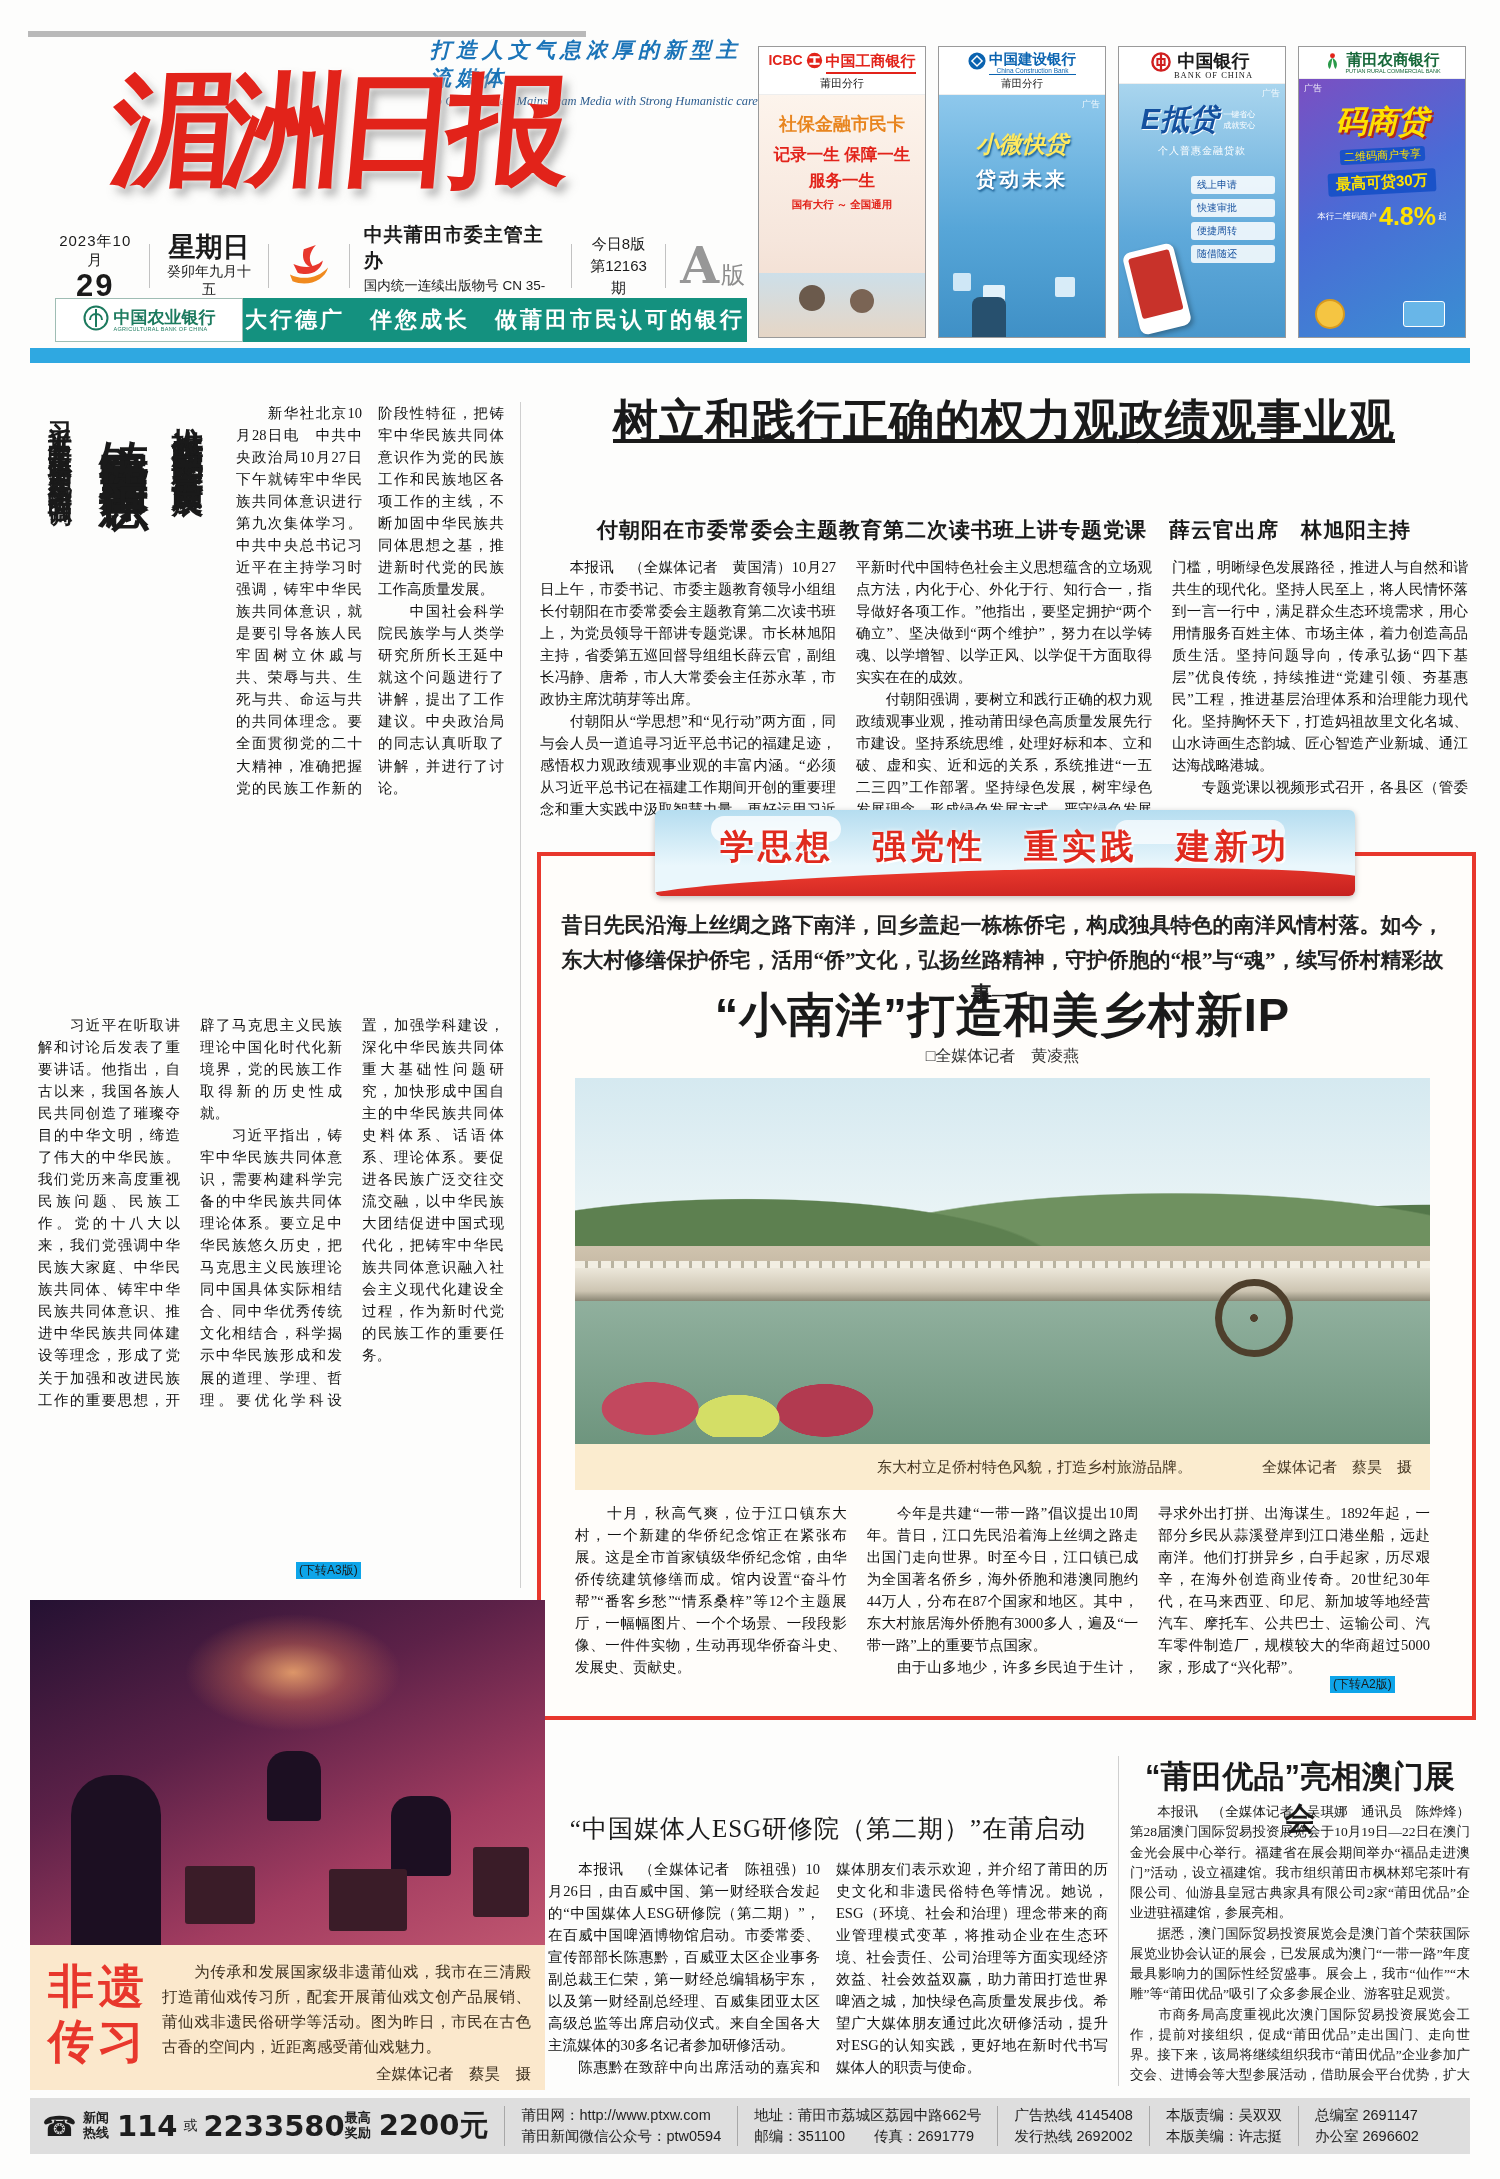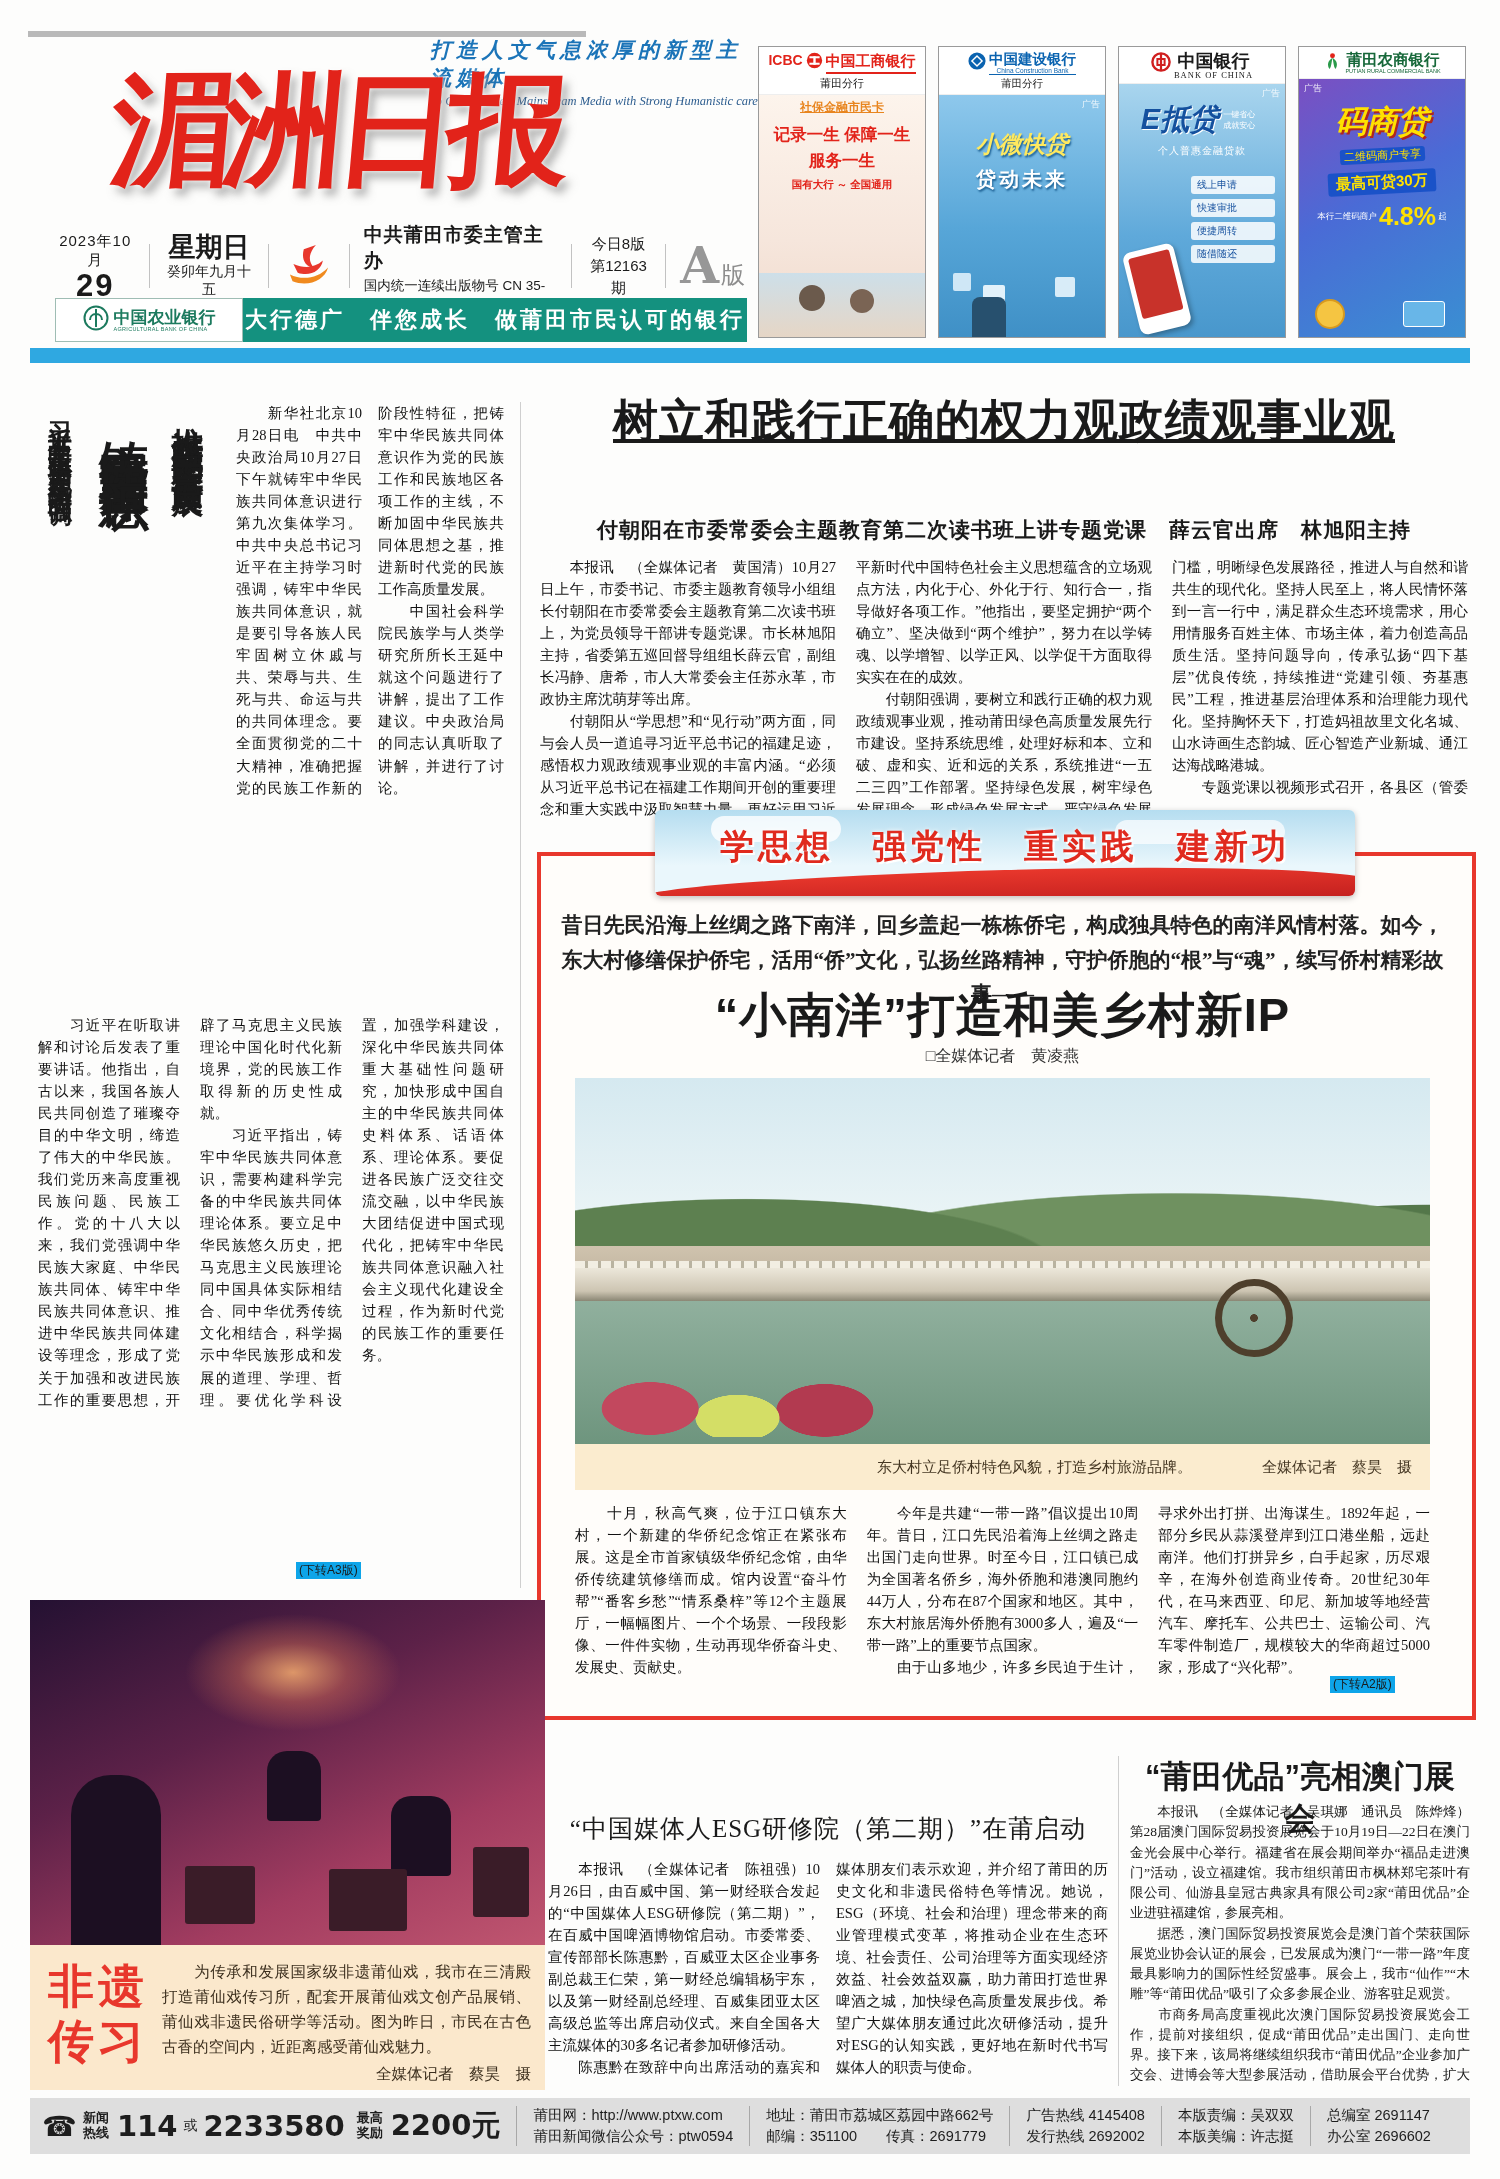--- a/index.html
+++ b/index.html
@@ -190,21 +190,21 @@
             <rect x="4" y="5" width="12" height="2.4" fill="#fff"></rect>
                 <rect x="4" y="12.6" width="12" height="2.4" fill="#fff"></rect>
             <rect x="8.6" y="5" width="2.8" height="10" fill="#fff"></rect>
               </svg>
           </span>
           <span class="icbc-red" style="font-size:15px;border-bottom:2px solid #e2231a;padding-bottom:1px;">中国工商银行</span>
         </div>
         <div style="font-size:11px;margin-top:2px;">莆田分行</div>
       </div>
       <div class="ad-body" style="background:linear-gradient(#fdf4ec,#f6e6dc 60%,#efd9cb);">
-        <div class="ctr" style="margin-top:4px;font-size:12px;font-weight:bold;color:#e8851f;text-decoration:underline;">社保金融市民卡</div>
+        <div class="ctr" style="margin-top:17px;font-size:18px;font-weight:bold;color:#e8851f;">社保金融市民卡</div>
         <div class="ctr icbc-red" style="margin-top:8px;font-size:16.5px;">记录一生 保障一生</div>
         <div class="ctr icbc-red" style="margin-top:4px;font-size:16.5px;">服务一生</div>
         <div class="ctr icbc-red" style="margin-top:6px;font-size:10.5px;">国有大行 ～ 全国通用</div>
         <div style="position:absolute;left:0;bottom:0;width:100%;height:64px;
                     background:linear-gradient(#cddfe9,#e6d6c6);
                     ">
           <div style="position:absolute;left:24%;top:12px;width:26px;height:26px;border-radius:50%;background:#6b5a4c;"></div>
           <div style="position:absolute;left:55%;top:16px;width:24px;height:24px;border-radius:50%;background:#7a6454;"></div>
         </div>
       </div>
@@ -398,21 +398,21 @@
 
   <div class="abs footer">
     <span style="font-size:28px;margin-right:6px;">☎</span>
     <span class="fstack">
       <div>新闻</div>
       <div>热线</div>
     </span>
     <span class="fbig" style="margin-left:8px;">114</span>
     <span style="font-size:14px;margin:0 6px;">或</span>
     <span class="fbig">2233580</span>
-    <span class="fstack" style="margin-left:12px;">
+    <span class="fstack" style="">
       <div>最高</div>
       <div>奖励</div>
     </span>
     <span class="fbig" style="margin-left:8px;">2200元</span>
     <span class="fsep"></span>
     <span class="f2l">
       <div>莆田网：http://www.ptxw.com</div>
       <div>莆田新闻微信公众号：ptw0594</div>
     </span>
     <span class="fsep"></span>

